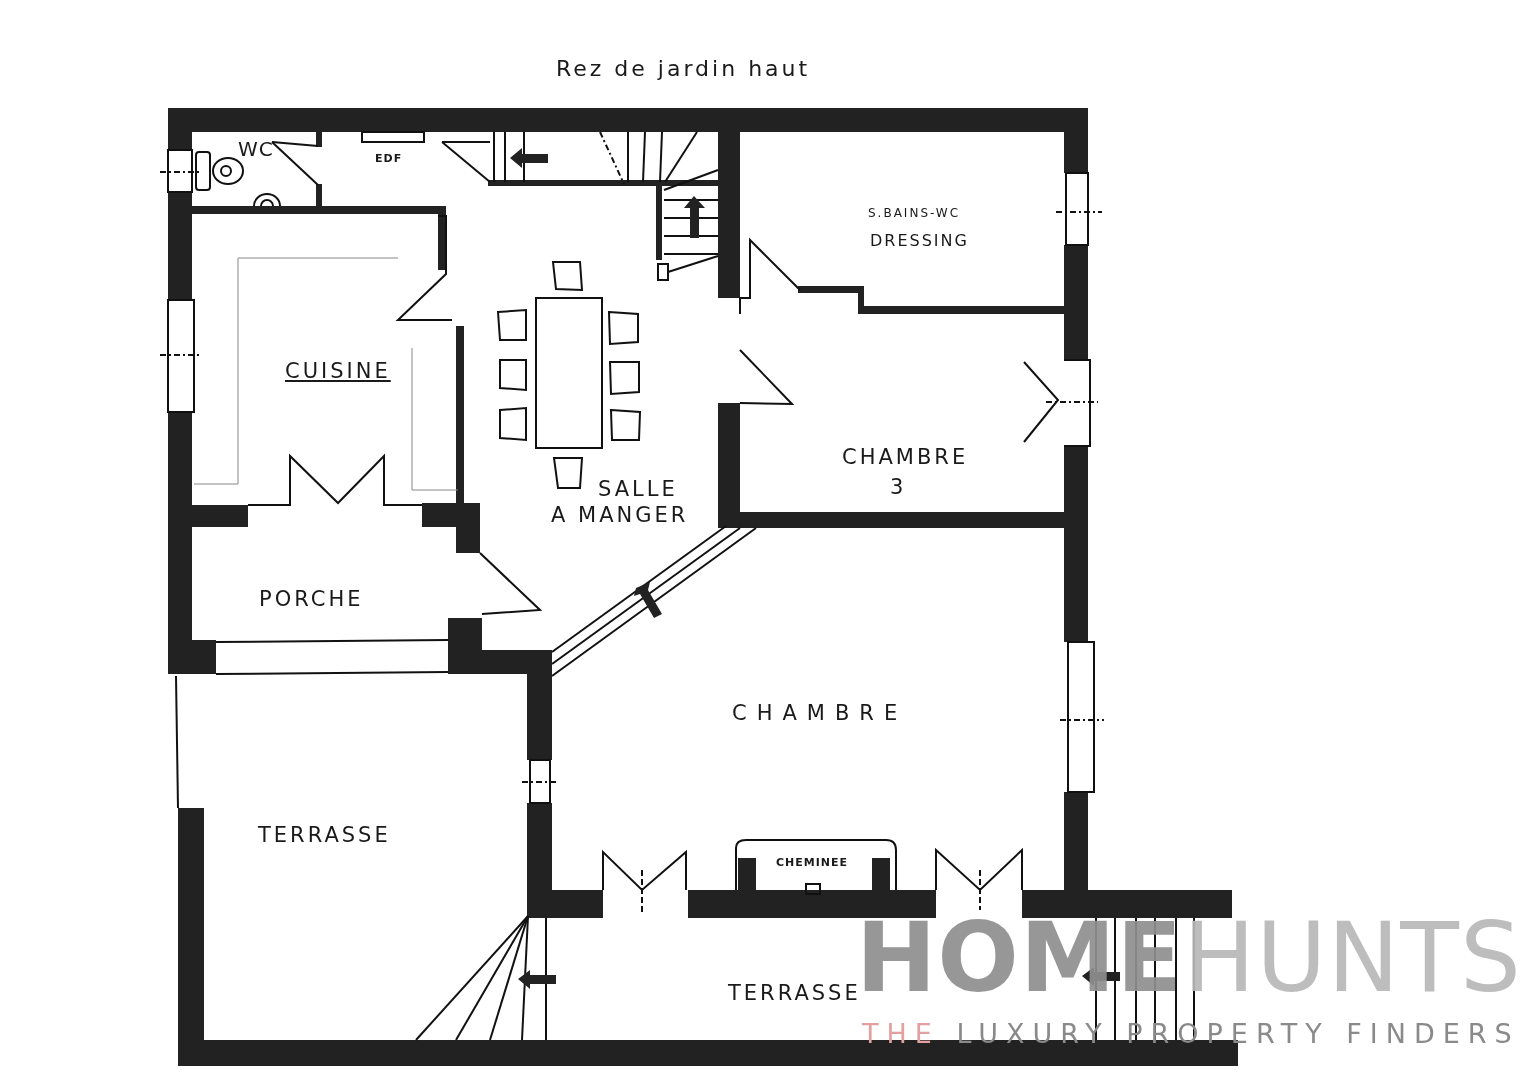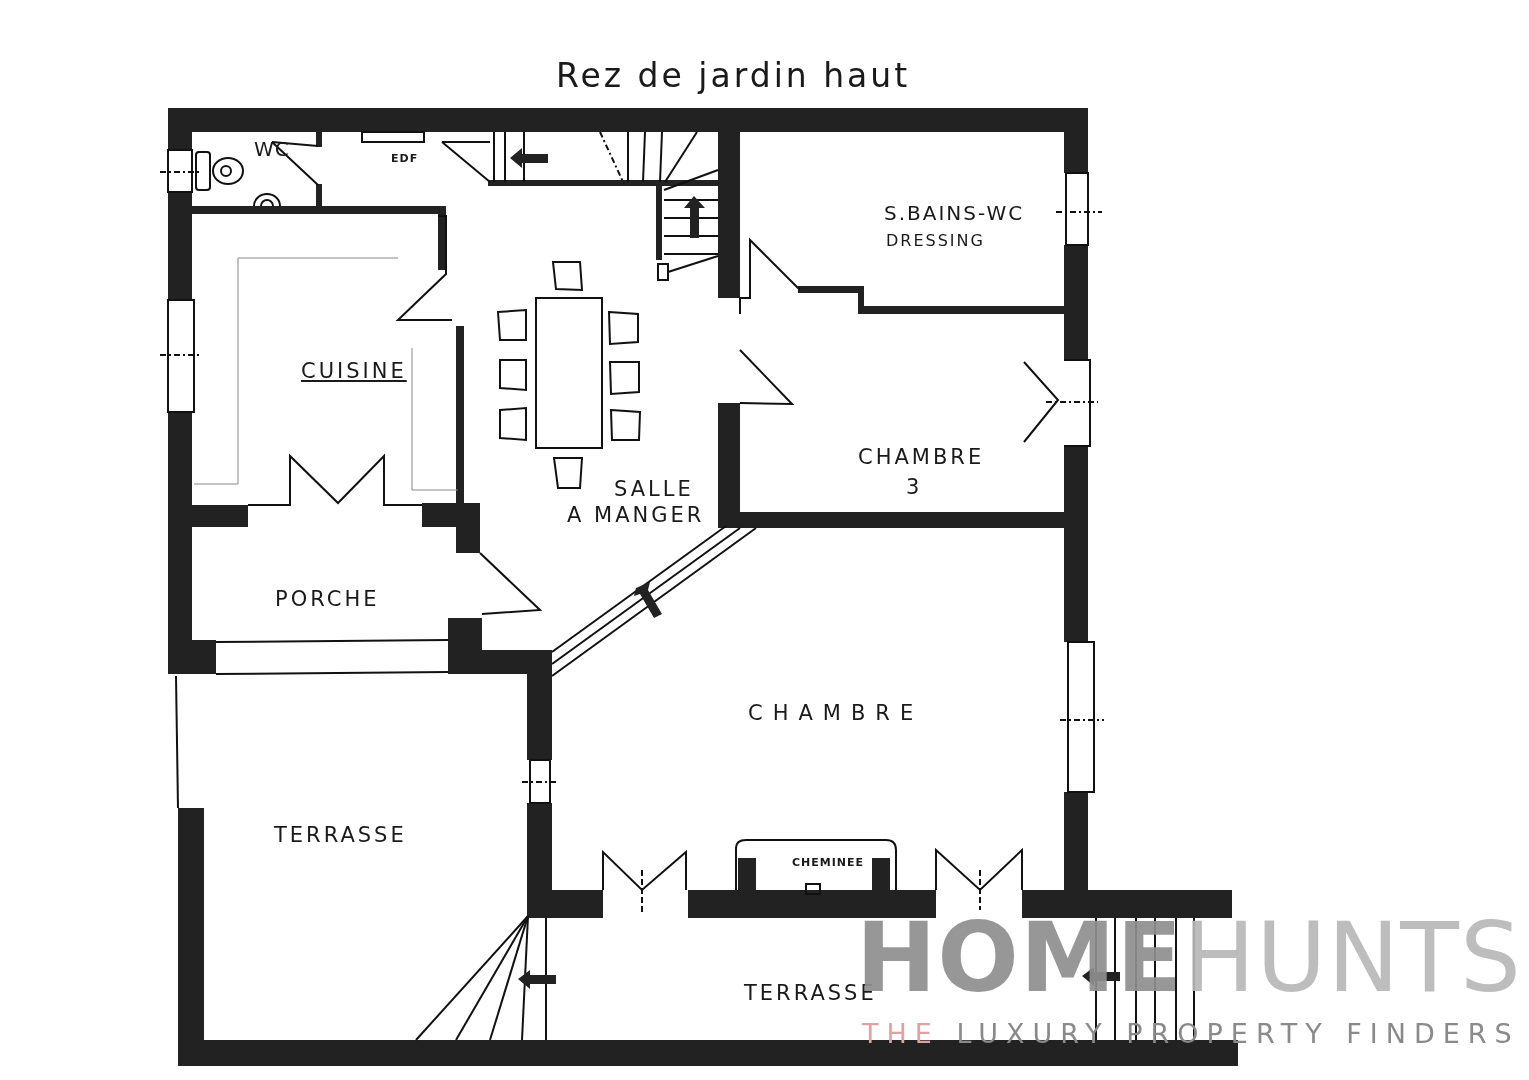--- a/index.html
+++ b/index.html
@@ -1,19 +1,19 @@
 <!DOCTYPE html>
 <html><head>
   <meta charset="utf-8">
   <style>
     html, body { margin: 0; padding: 0; background: #ffffff; }
     body { width: 1529px; height: 1080px; position: relative; overflow: hidden; font-family: "DejaVu Sans", sans-serif; }
     .plan { position: absolute; left: 0; top: 0; width: 1529px; height: 1080px; }
-    .title { position: absolute; left: 556px; top: 56px; font-family: "DejaVu Sans", sans-serif; font-size: 33px; letter-spacing: 3px; color: #1a1a1a; white-space: nowrap; }
-    .label { position: absolute; font-family: "DejaVu Sans", sans-serif; color: #1a1a1a; white-space: nowrap; letter-spacing: 3px; font-size: 21px; line-height: 26px; margin-left: 16px; }
+    .title { position: absolute; left: 556px; top: 56px; font-family: "DejaVu Sans", sans-serif; font-size: 22px; letter-spacing: 3px; color: #1a1a1a; white-space: nowrap; }
+    .label { position: absolute; font-family: "DejaVu Sans", sans-serif; color: #1a1a1a; white-space: nowrap; letter-spacing: 3px; font-size: 21px; line-height: 26px; }
     .label.small { font-size: 11px; letter-spacing: 1px; font-weight: bold; }
     .wm-main { position: absolute; left: 856px; top: 908px; font-family: "DejaVu Sans", sans-serif; font-size: 96px; line-height: 100px; letter-spacing: 1px; white-space: nowrap; }
     .wm-main .home { color: #8f8f8f; font-weight: bold; opacity: 0.92; }
     .wm-main .hunts { color: #b8b8b8; font-weight: normal; opacity: 0.92; }
     .wm-sub { position: absolute; left: 862px; top: 1018px; font-family: "DejaVu Sans", sans-serif; font-size: 27px; letter-spacing: 8px; white-space: nowrap; text-align: center; }
     .wm-sub .the { color: #e3a0a0; }
     .wm-sub .rest { color: #8a8a8a; }
   </style>
 </head>
 <body>
@@ -183,21 +183,21 @@
     <path d="M636,588 L650,582 L648,590 L662,614 L654,618 L640,594 L634,596 Z"></path>
     <path d="M518,979 L530,970 L530,975 L556,975 L556,984 L530,984 L530,989 Z"></path>
     <path d="M1082,976 L1094,967 L1094,972 L1120,972 L1120,981 L1094,981 L1094,986 Z"></path>
   </g>
 </svg>
 
 <div class="title">Rez de jardin haut</div>
 
 <div class="label" style="left:238px; top:136px; font-size:20px; letter-spacing:1px;">WC</div>
 <div class="label small" style="left:375px; top:146px;">EDF</div>
-<div class="label" style="left:868px; top:200px; font-size:20px; letter-spacing:2px;">S.BAINS-WC</div>
+<div class="label" style="left:868px; top:200px; font-size:12px; letter-spacing:2px;">S.BAINS-WC</div>
 <div class="label" style="left:870px; top:228px; font-size:16px; letter-spacing:2px;">DRESSING</div>
 <div class="label" style="left:285px; top:358px;text-decoration:underline;">CUISINE</div>
 <div class="label" style="left:598px; top:476px;">SALLE</div>
 <div class="label" style="left:551px; top:502px;">A MANGER</div>
 <div class="label" style="left:842px; top:444px;">CHAMBRE</div>
 <div class="label" style="left:890px; top:474px;">3</div>
 <div class="label" style="left:259px; top:586px;">PORCHE</div>
 <div class="label" style="left:732px; top:700px; letter-spacing:10px;">CHAMBRE</div>
 <div class="label small" style="left:776px; top:850px;">CHEMINEE</div>
 <div class="label" style="left:258px; top:822px;">TERRASSE</div>

